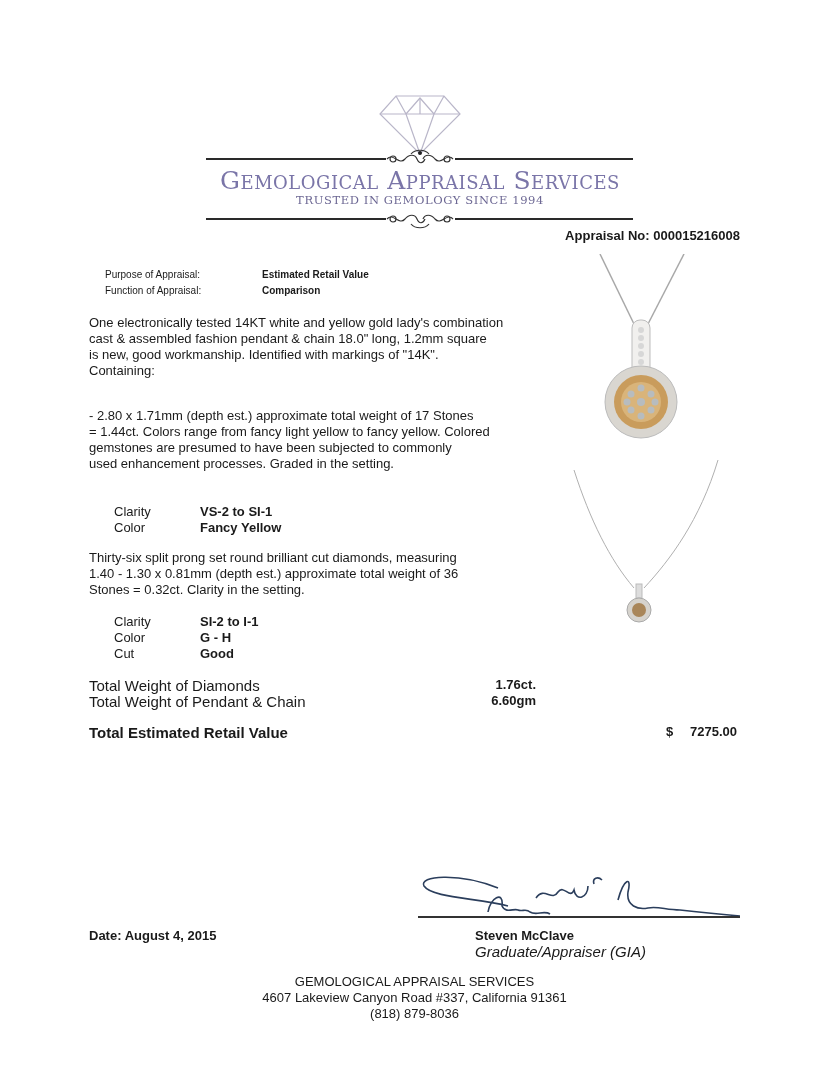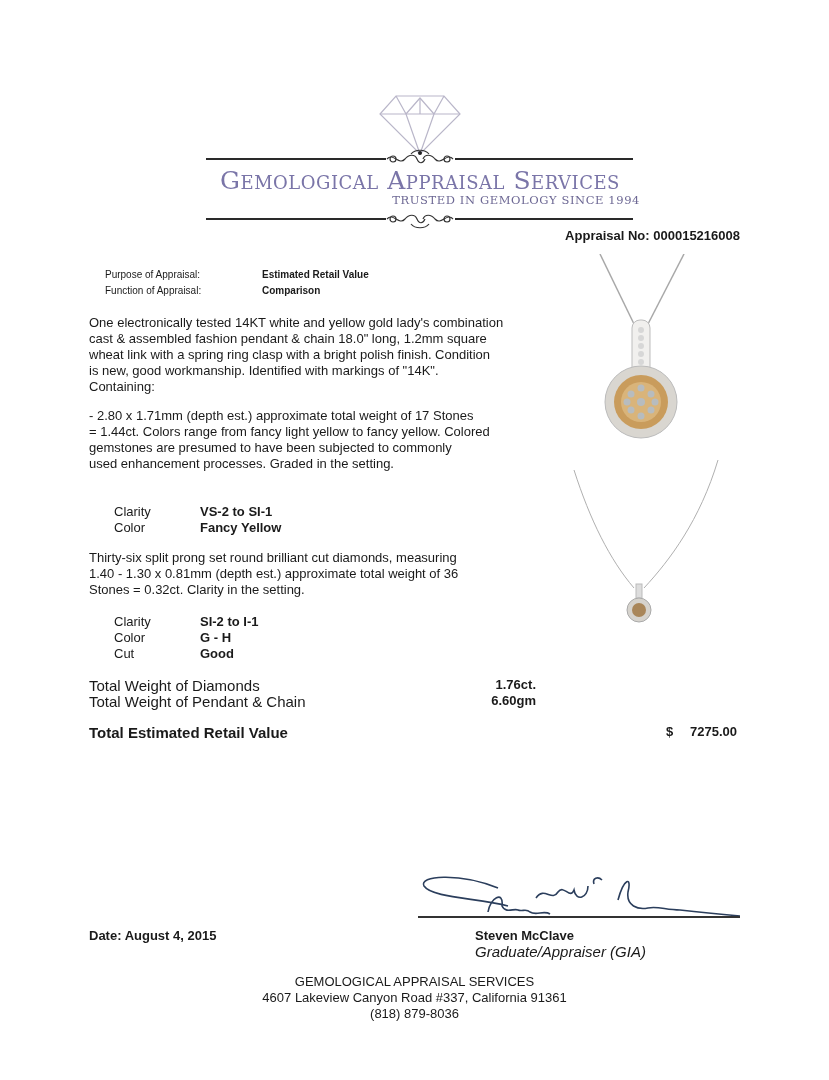--- a/index.html
+++ b/index.html
@@ -12,21 +12,21 @@
     
     .diamond { left: 378px; top: 94px; width: 84px; height: 62px; }
     .rule { height: 2px; background: #2a2a2a; }
     .ornament { width: 70px; height: 22px; }
     .logo-title {
       left: 200px; width: 440px; top: 166px; text-align: center;
       font-family: "DejaVu Serif", serif; font-variant: small-caps;
       font-size: 25px; letter-spacing: 0.5px; color: #7a75a8;
     }
     .logo-sub {
-      left: 200px; width: 440px; top: 193px; text-align: right;
+      left: 200px; width: 440px; top: 193px; text-align: center;
       font-family: "DejaVu Serif", serif; font-size: 11.5px; letter-spacing: 0.6px;
       color: #6d6894;
     }
 
     .appraisal-no { right: 89px; top: 228px; font-weight: bold; font-size: 13px; }
 
     .kv-row { left: 105px; font-size: 10px; line-height: 16px; }
     .kv-row .k { display: inline-block; width: 157px; }
     .kv-row .v { font-weight: bold; }
 
@@ -102,21 +102,20 @@
 <div class="abs kv-row" style="top:267px;">
   <span class="k">Purpose of Appraisal:</span><span class="v">Estimated Retail Value</span>
 </div>
 <div class="abs kv-row" style="top:283px;">
   <span class="k">Function of Appraisal:</span><span class="v">Comparison</span>
 </div>
 
 <div class="abs para" style="top:315px;">
   <div>One electronically tested 14KT white and yellow gold lady's combination</div>
   <div>cast &amp; assembled fashion pendant &amp; chain 18.0" long, 1.2mm square</div>
-  <div>wheat link with a spring ring clasp with a bright polish finish. Condition</div>
   <div>is new, good workmanship.  Identified with markings of "14K".</div>
   <div>Containing:</div>
 </div>
 
 <div class="abs para" style="top:408px;">
   <div>- 2.80 x 1.71mm (depth est.) approximate total weight of 17 Stones</div>
   <div>= 1.44ct. Colors range from fancy light yellow to fancy yellow. Colored</div>
   <div>gemstones are presumed to have been subjected to commonly</div>
   <div>used enhancement processes. Graded in the setting.</div>
 </div>

